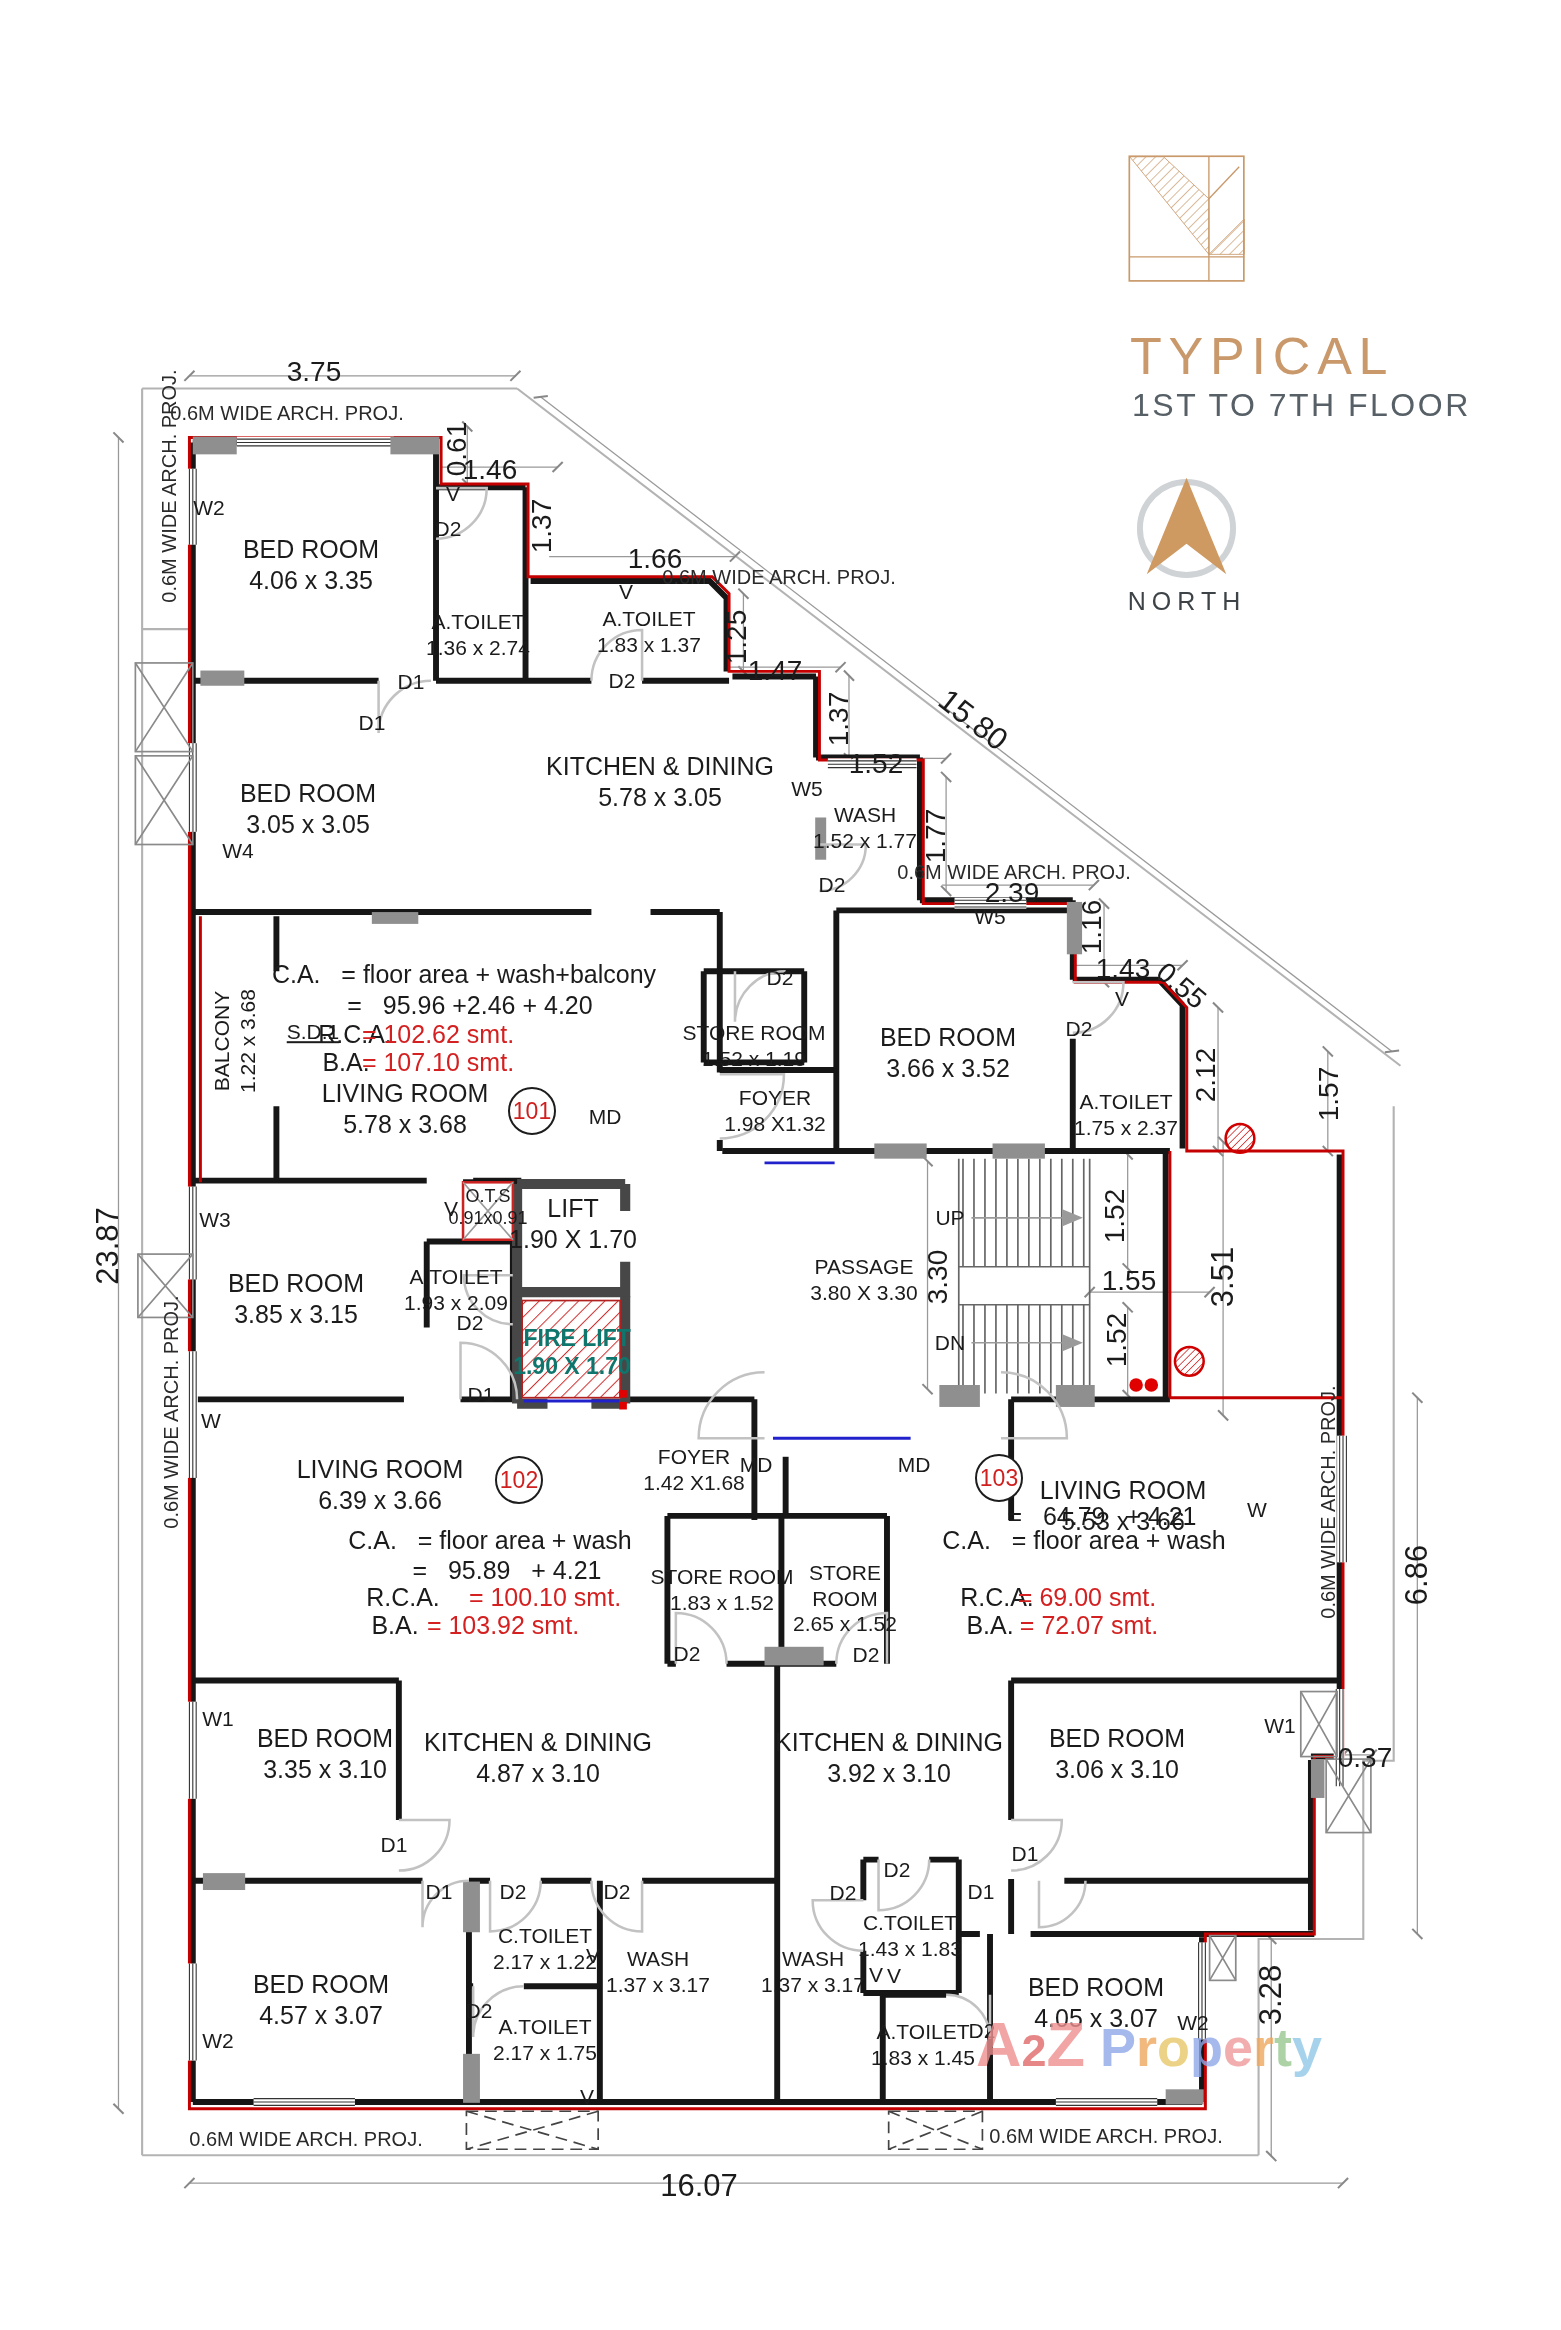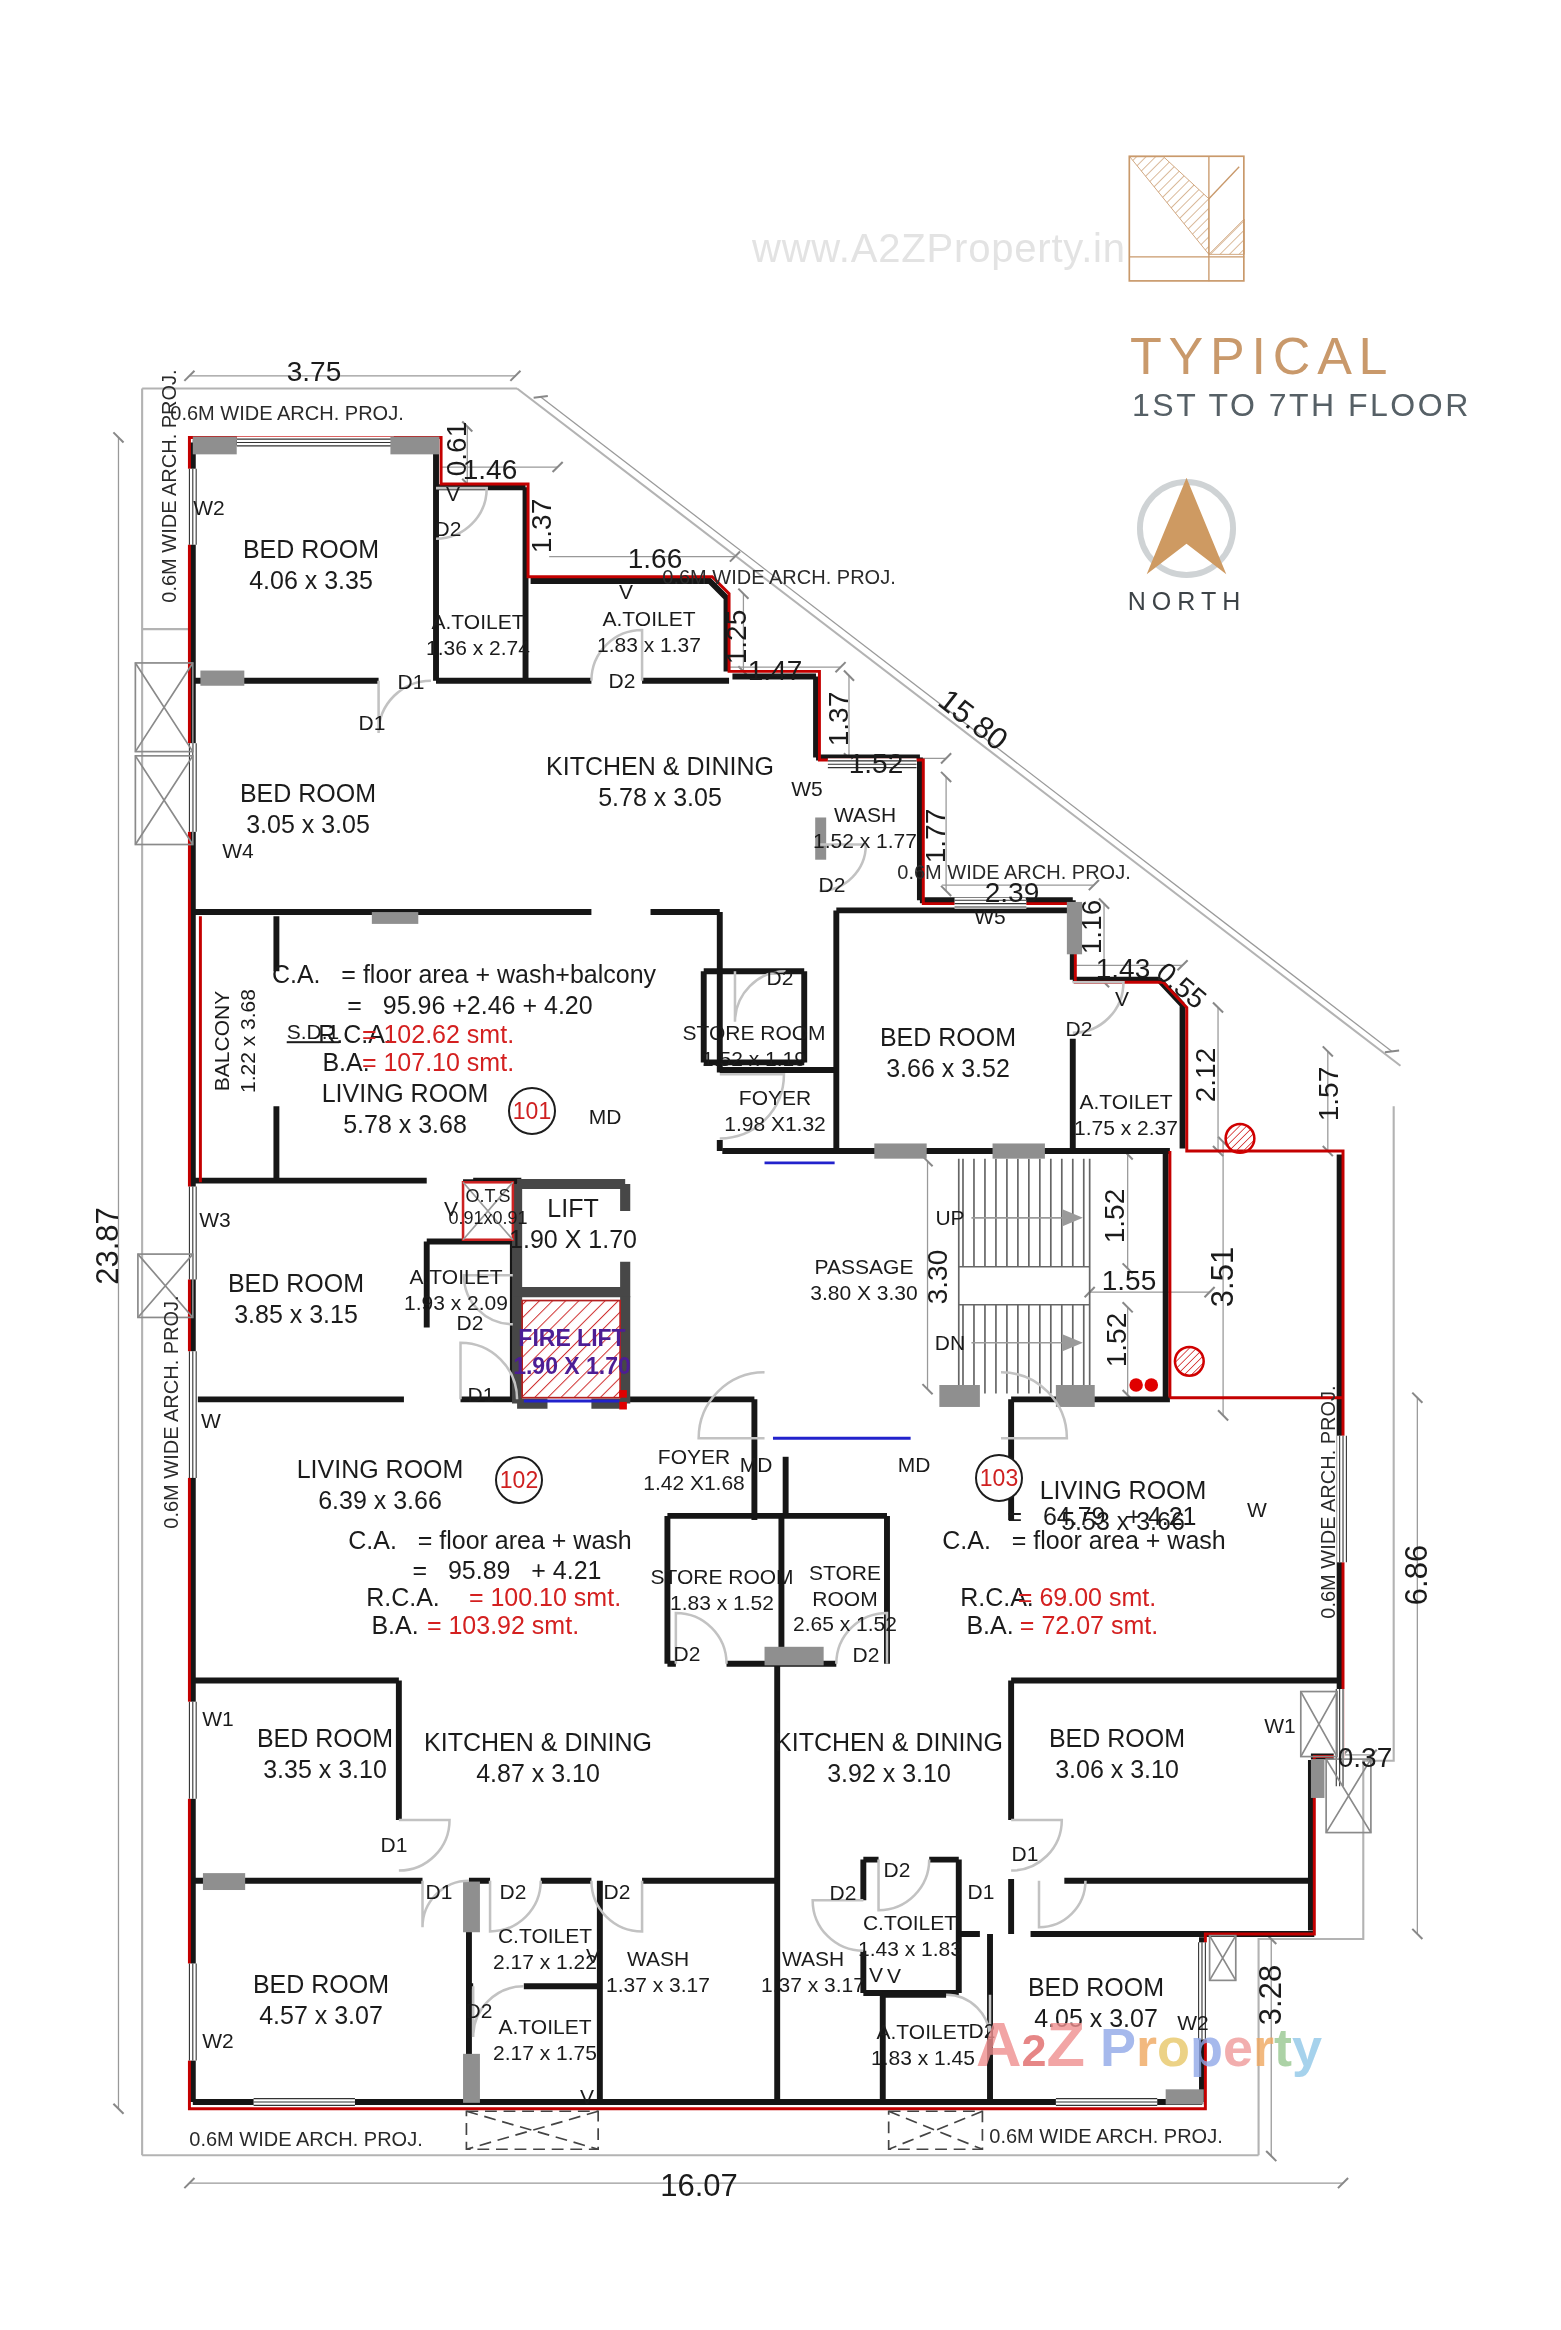--- a/index.html
+++ b/index.html
@@ -21,34 +21,33 @@
           line-height:1.22;}
   .lbl-dim{font-size:28px;}
   .lbl-dim-lg{font-size:31px;}
   .lbl-room{font-size:25px;}
   .lbl-room-sm{font-size:21px;}
   .lbl-room-xs{font-size:18px;}
   .lbl-door{font-size:21px;}
   .lbl-arch{font-size:20px;color:#2a2a2a;}
   .lbl-calc{font-size:25px;white-space:pre;}
   .lbl-calc-red{font-size:25px;color:#d42020;white-space:pre;}
-  .lbl-red-room{font-size:23px;color:#4c1d95;font-weight:700;}
+  .lbl-red-room{font-size:23px;color:#0f766e;font-weight:700;text-align:right;}
   .lbl-unitnum{font-size:23px;color:#cf2020;border:2.5px solid #1d1d1d;border-radius:50%;
           width:44px;height:44px;display:flex;align-items:center;justify-content:center;
           background:#fff;}
   .footer-wm{position:absolute;left:1149px;top:2044px;transform:translate(-50%,-50%);
           z-index:5;display:flex;align-items:baseline;opacity:.8;font-weight:700;}
   .footer-wm span{display:inline-block;}
 </style>
 </head>
 <body>
 
 <div class="canvas">
 
-  <div class="top-watermark">www.A2ZProperty.in</div>
 
   <div class="logo">
     <svg width="118" height="128" viewBox="0 0 140 152">
       <defs>
         <pattern id="tanHatch" width="8" height="8" patternUnits="userSpaceOnUse" patternTransform="rotate(45)">
           <line x1="0" y1="0" x2="0" y2="8" stroke="#c9996b" stroke-width="1.6"></line>
         </pattern>
       </defs>
       <rect x="1.5" y="1.5" width="136" height="148" fill="none" stroke="#c9996b" stroke-width="2"></rect>
       <line x1="96" y1="2" x2="96" y2="150" stroke="#c9996b" stroke-width="1.6"></line>

